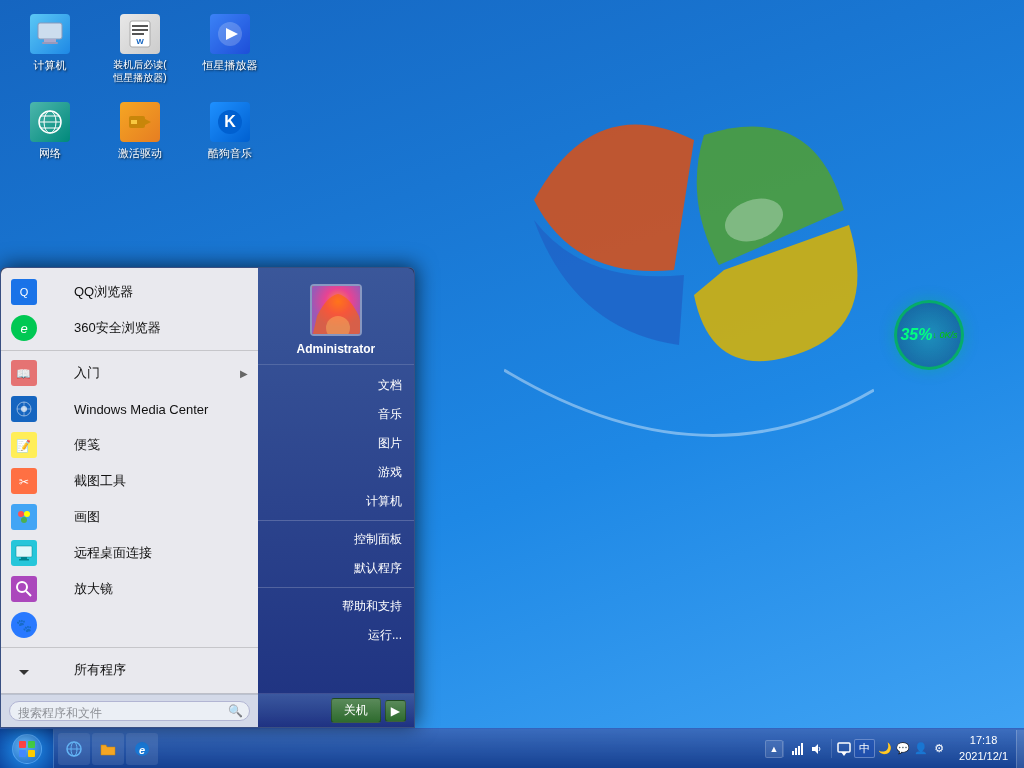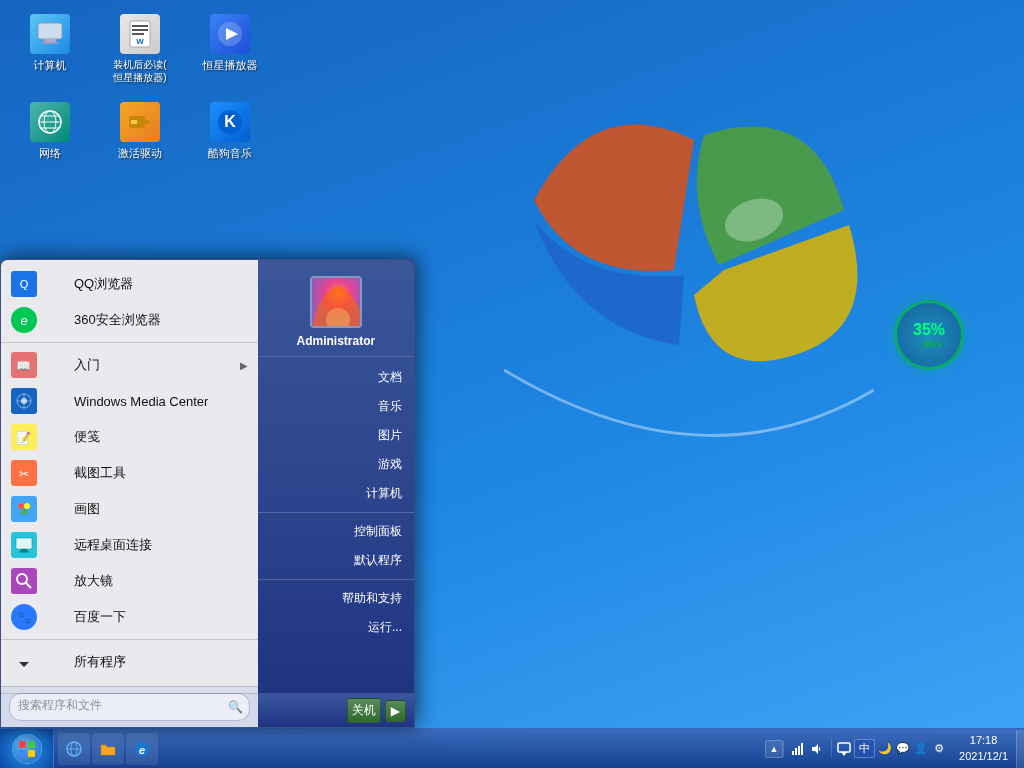--- a/index.html
+++ b/index.html
@@ -199,21 +199,21 @@
     }
 
     .start-search {
       padding: 6px 8px;
       background: rgba(200,210,230,0.5);
       border-top: 1px solid rgba(0,0,0,0.15);
     }
 
     .start-search-input {
       width: 100%;
-      padding: 4px 28px 8px 8px;
+      padding: 4px 28px 0 8px;
       border: 1px solid #aac;
       border-radius: 12px;
       font-size: 12px;
       background: rgba(255,255,255,0.9);
       outline: none;
       color: #333;
     }
 
     .search-wrap {
       position: relative;
@@ -282,21 +282,21 @@
     .start-right-divider {
       height: 1px;
       background: rgba(255,255,255,0.2);
       margin: 4px 0;
     }
 
     .shutdown-btn {
       background: linear-gradient(to bottom, #5a8a5a, #2e6b2e);
       color: white;
       border: 1px solid rgba(0,0,0,0.3);
-      padding: 3px 4px;
+      padding: 3px 12px;
       border-radius: 3px;
       font-size: 12px;
       cursor: pointer;
     }
 
     .shutdown-arrow {
       background: linear-gradient(to bottom, #5a8a5a, #2e6b2e);
       color: white;
       border: 1px solid rgba(0,0,0,0.3);
       padding: 3px 5px;
@@ -309,26 +309,27 @@
     .perf-widget {
       position: absolute;
       top: 300px;
       right: 60px;
       width: 70px;
       height: 70px;
       background: radial-gradient(circle, rgba(30,180,30,0.2), rgba(0,0,0,0.3));
       border-radius: 50%;
       border: 3px solid rgba(0,200,80,0.7);
       display: flex;
-      flex-direction: column;
+      flex-direction: row;
       align-items: center;
       justify-content: center;
       color: #0f0;
       font-size: 11px;
       box-shadow: 0 0 15px rgba(0,200,80,0.3);
+      font-style: italic;
     }
 
     .perf-percent {
       font-size: 16px;
       font-weight: bold;
       color: #00ff80;
     }
 
     .perf-speed {
       font-size: 9px;
@@ -581,21 +582,20 @@
           <span class="start-item-label">放大镜</span>
         </div>
 
         <div class="start-item">
           <div class="start-item-icon" style="background:#2979ff;border-radius:50%;">
             <svg width="20" height="20" viewBox="0 0 20 20">
                 <circle cx="10" cy="10" r="9" fill="#2979ff"></circle>
                 <text x="10" y="15" text-anchor="middle" font-size="13" fill="white">🐾</text>
               </svg>
           </div>
-          <span class="start-item-label">百度一下</span>
         </div>
 
         <div class="start-divider"></div>
 
         <div class="start-item">
           <div class="start-item-icon" style="background:transparent;">
             <svg width="16" height="16" viewBox="0 0 16 16">
                 <polygon points="3,8 13,8 8,13" fill="#333"></polygon>
               </svg>
           </div>

